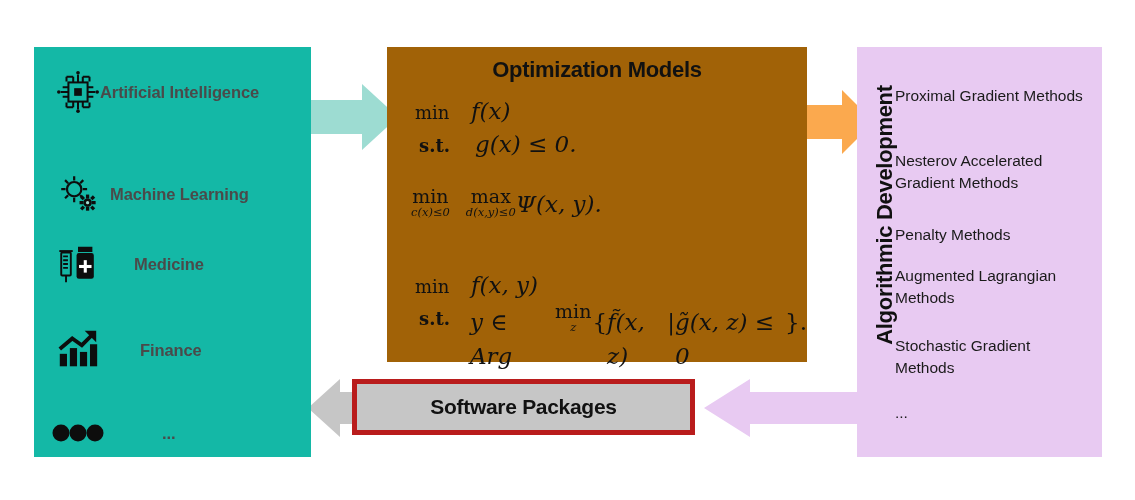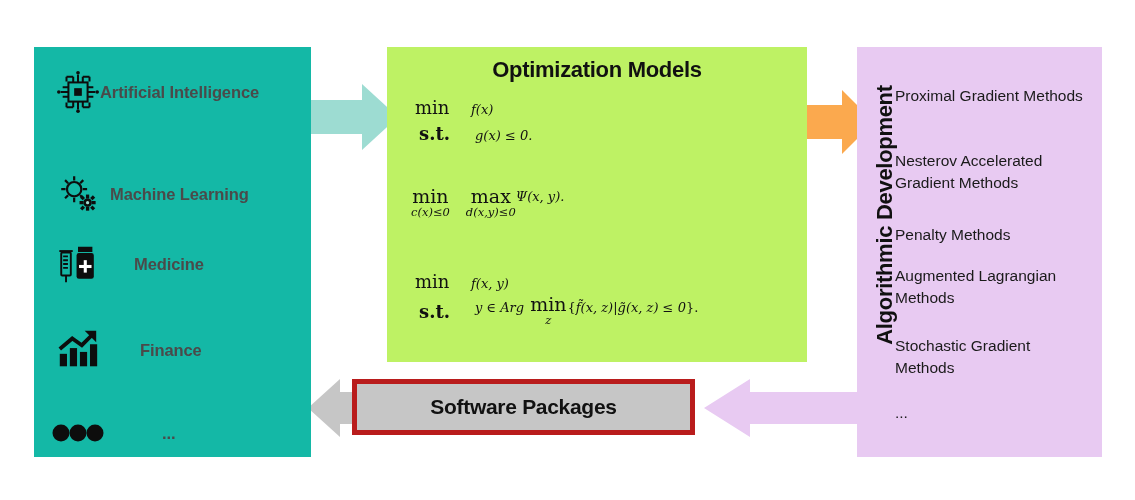--- a/index.html
+++ b/index.html
@@ -56,21 +56,21 @@
     white-space: nowrap;
   }
 
   
   #optimization-box {
     position: absolute;
     left: 387px;
     top: 47px;
     width: 420px;
     height: 315px;
-    background: #bef264;
+    background: #a16207;
   }
   #optimization-title {
     position: absolute;
     left: 0;
     top: 10px;
     width: 420px;
     text-align: center;
     font-size: 22px;
     font-weight: bold;
     color: #111111;
@@ -87,21 +87,21 @@
     align-items: baseline;
     line-height: 1.45;
   }
   .fkey {
     width: 56px;
     font-size: 18px;
     text-align: left;
   }
   .fkey.indent { padding-left: 4px; font-weight: bold; }
   .fbody {
-    font-size: 13px;
+    font-size: 23px;
     font-style: italic;
   }
   .upright { font-style: normal; }
   .stack {
     display: inline-flex;
     flex-direction: column;
     align-items: center;
     vertical-align: baseline;
     line-height: 1;
   }

